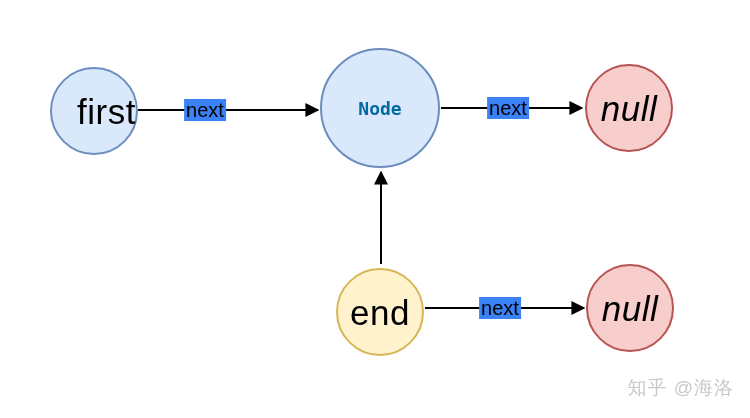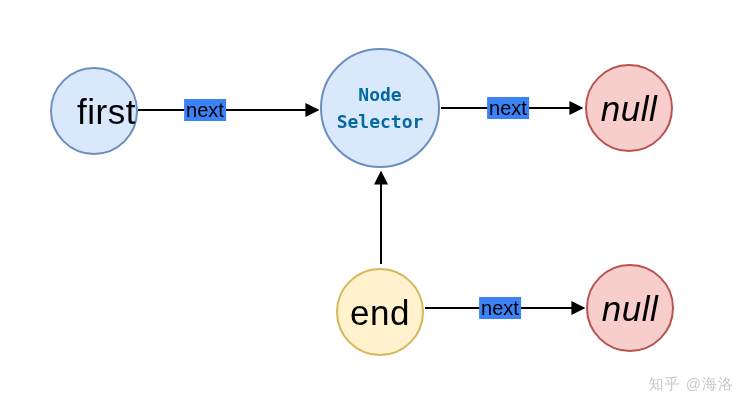--- a/index.html
+++ b/index.html
@@ -65,21 +65,21 @@
     line-height: 1.1;
     white-space: nowrap;
   }
   .edge-label-1 { left: 205px; top: 110px; }
   .edge-label-2 { left: 508px; top: 108px; }
   .edge-label-3 { left: 500px; top: 308px; }
   .watermark {
     position: absolute;
     right: 16px;
     top: 375px;
-    font-size: 15px;
+    font-size: 19px;
     color: var(--watermark);
     letter-spacing: 1px;
     white-space: nowrap;
   }
 </style>
 </head>
 <body>
 
 <div class="canvas">
 
@@ -95,21 +95,20 @@
     <line x1="425" y1="308" x2="584" y2="308" stroke="#000000" stroke-width="2" marker-end="url(#arrowhead)"></line>
   </svg>
 
   <div class="node node-blue node-first">
     <span class="node-label">first</span>
   </div>
 
   <div class="node node-blue node-selector">
     <div class="selector-text">
       <span>Node</span>
-      <span>Selector</span>
     </div>
   </div>
 
   <div class="node node-red node-null-top">
     <span class="node-label">null</span>
   </div>
 
   <div class="node node-yellow node-end">
     <span class="node-label">end</span>
   </div>

